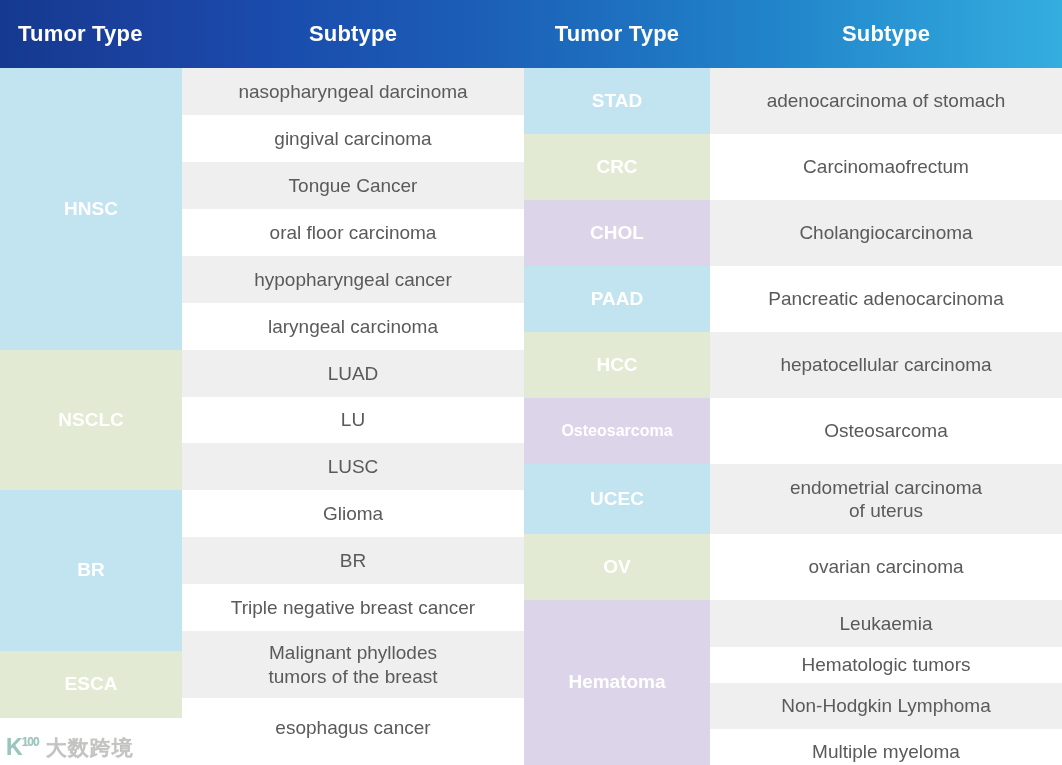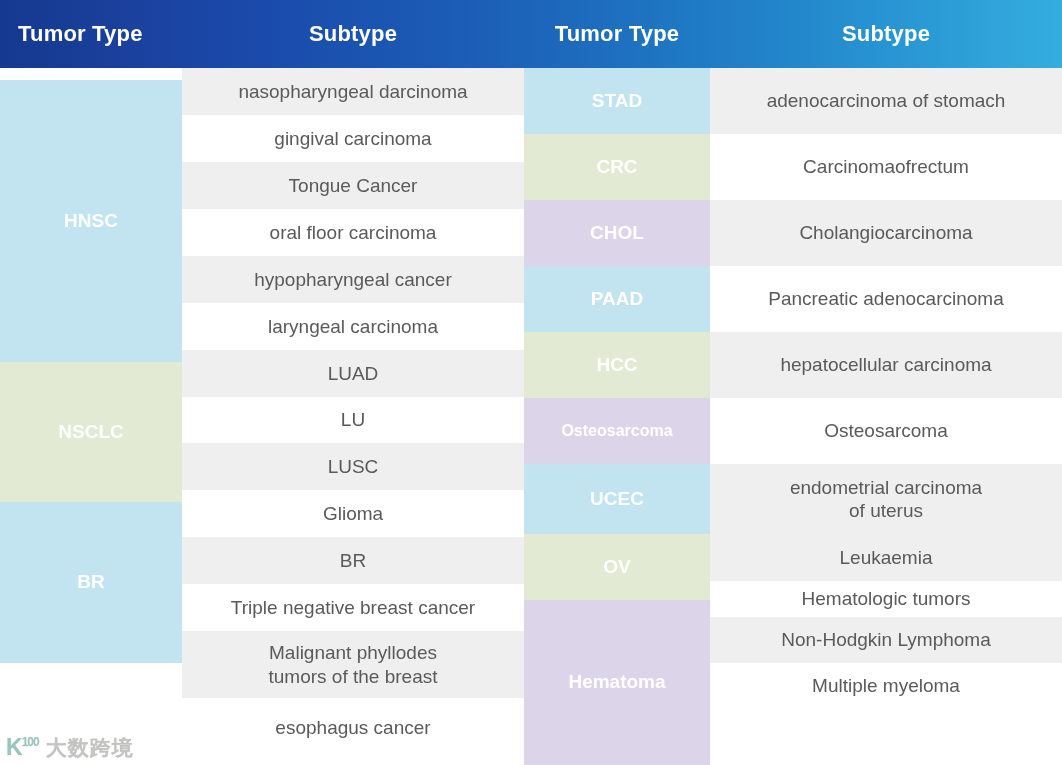--- a/index.html
+++ b/index.html
@@ -142,23 +142,24 @@
     <div class="hcell h-tt-left">Tumor Type</div>
     <div class="hcell h-st-left">Subtype</div>
     <div class="hcell h-tt-right">Tumor Type</div>
     <div class="hcell h-st-right">Subtype</div>
   </div>
 
   <div class="body-area">
 
     <div class="table-block table-left">
       <div class="col-type" id="left-type-col">
-          <div class="type-cell tint-blue" style="height: 282px; margin-top: 12px;">HNSC</div>
+          <div class="type-cell tint-blue" style="height: 282px;">HNSC</div>
           <div class="type-cell tint-green" style="height: 140px;">NSCLC</div>
           <div class="type-cell tint-blue" style="height: 161px;">BR</div>
+          <div class="type-cell tint-green" style="height: 67px;">ESCA</div>
         </div>
       <div class="col-sub" id="left-sub-col">
           <div class="sub-cell row-odd" style="height: 47px;">nasopharyngeal darcinoma</div>
           <div class="sub-cell row-even" style="height: 47px;">gingival carcinoma</div>
           <div class="sub-cell row-odd" style="height: 47px;">Tongue Cancer</div>
           <div class="sub-cell row-even" style="height: 47px;">oral floor carcinoma</div>
           <div class="sub-cell row-odd" style="height: 47px;">hypopharyngeal cancer</div>
           <div class="sub-cell row-even" style="height: 47px;">laryngeal carcinoma</div>
           <div class="sub-cell row-odd" style="height: 47px;">LUAD</div>
           <div class="sub-cell row-even" style="height: 46px;">LU</div>
@@ -184,20 +185,21 @@
           <div class="type-cell tint-purple" style="height: 165px;">Hematoma</div>
         </div>
       <div class="col-sub" id="right-sub-col">
           <div class="sub-cell row-odd" style="height: 66px;">adenocarcinoma of stomach</div>
           <div class="sub-cell row-even" style="height: 66px;">Carcinomaofrectum</div>
           <div class="sub-cell row-odd" style="height: 66px;">Cholangiocarcinoma</div>
           <div class="sub-cell row-even" style="height: 66px;">Pancreatic adenocarcinoma</div>
           <div class="sub-cell row-odd" style="height: 66px;">hepatocellular carcinoma</div>
           <div class="sub-cell row-even" style="height: 66px;">Osteosarcoma</div>
           <div class="sub-cell row-odd two-line" style="height: 70px;">endometrial carcinoma<br>of uterus</div>
+          <div class="sub-cell row-even" style="height: 66px;">ovarian carcinoma</div>
           <div class="sub-cell row-odd" style="height: 47px;">Leukaemia</div>
           <div class="sub-cell row-even" style="height: 36px;">Hematologic tumors</div>
           <div class="sub-cell row-odd" style="height: 46px;">Non-Hodgkin Lymphoma</div>
           <div class="sub-cell row-even" style="height: 46px;">Multiple myeloma</div>
         </div>
     </div>
 
   </div>
 
   <div class="watermark">

